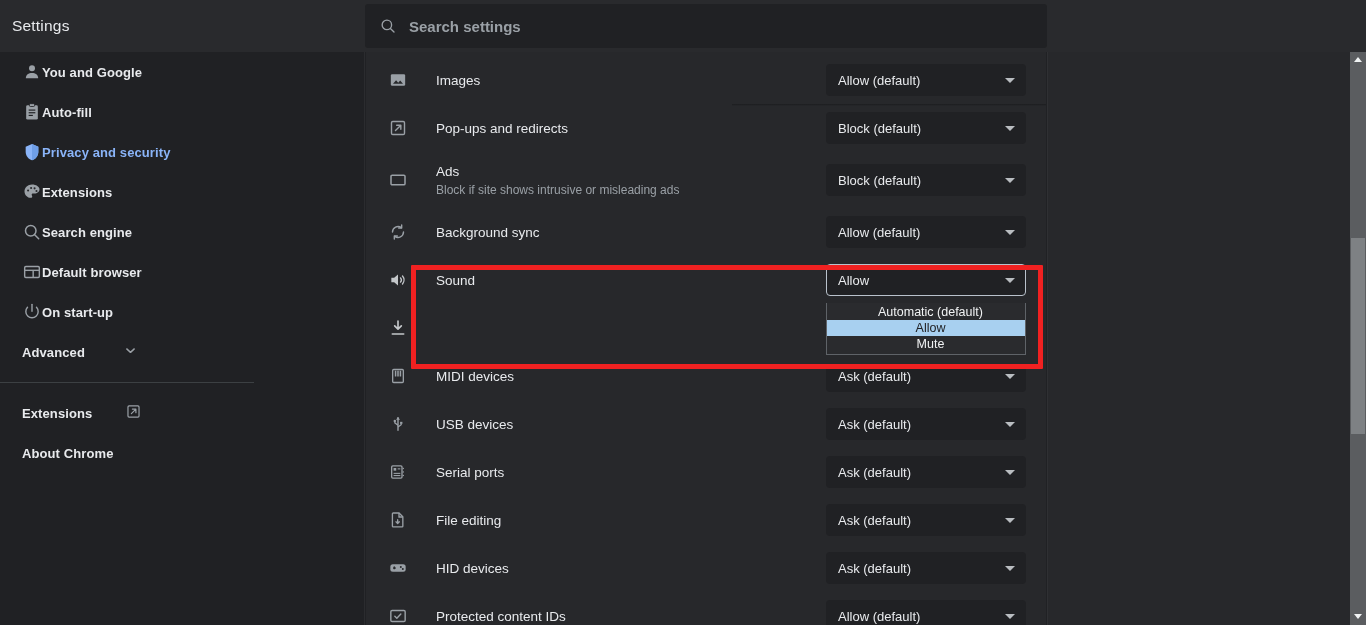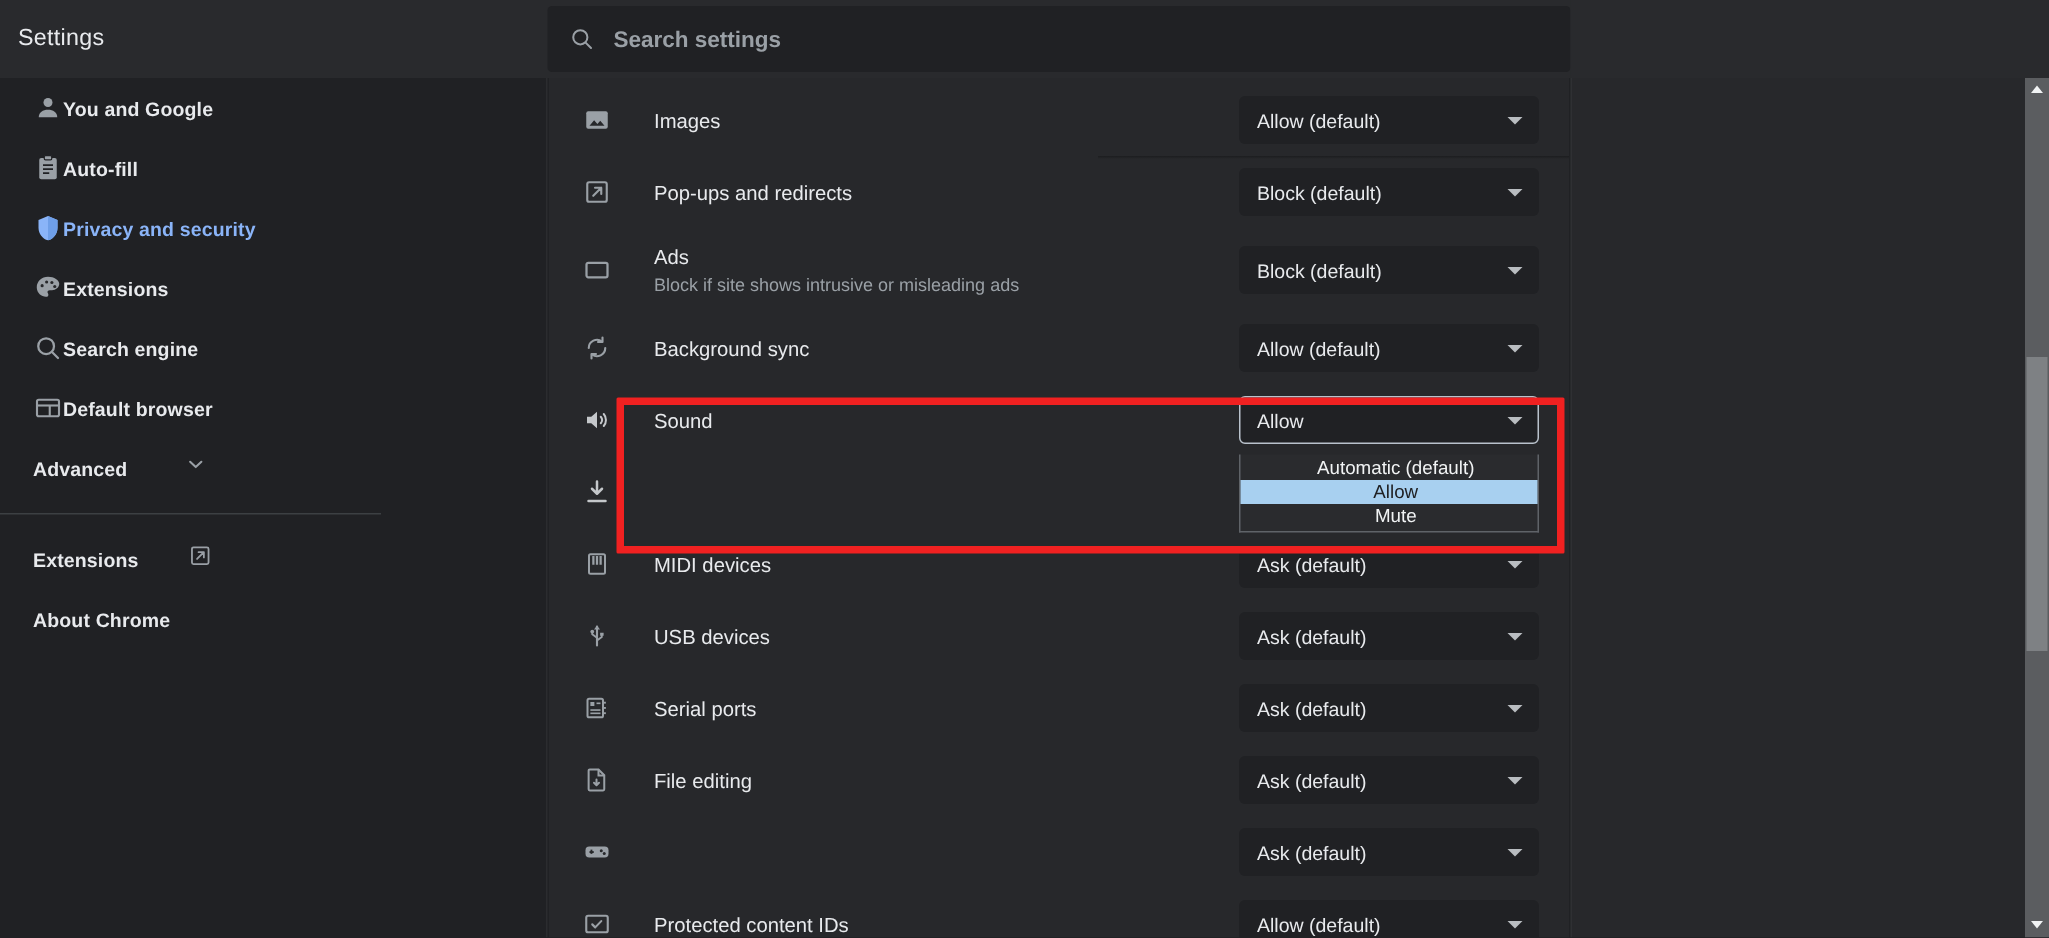--- a/index.html
+++ b/index.html
@@ -221,20 +221,29 @@
       <span class="ico">
         <svg viewBox="0 0 24 24" width="20" height="20">
             <rect x="3.2" y="5.4" width="17.6" height="13.2" rx="1.4" fill="none" stroke="#9aa0a6" stroke-width="1.7"></rect>
             <line x1="3.2" y1="10" x2="20.8" y2="10" stroke="#9aa0a6" stroke-width="1.7"></line>
             <line x1="13.4" y1="10" x2="13.4" y2="18.6" stroke="#9aa0a6" stroke-width="1.7"></line>
           </svg>
       </span>
       <span class="side-label">Default browser</span>
     </div>
 
+    <div class="side-item">
+      <span class="ico">
+        <svg viewBox="0 0 24 24" width="20" height="20">
+            <path d="M6.6 6.4a7.4 7.4 0 1 0 10.8 0" fill="none" stroke="#9aa0a6" stroke-width="1.7" stroke-linecap="round"></path>
+            <line x1="12" y1="2.8" x2="12" y2="11" stroke="#9aa0a6" stroke-width="1.7" stroke-linecap="round"></line>
+          </svg>
+      </span>
+      <span class="side-label">On start-up</span>
+    </div>
 
     <div class="side-adv">
       <span class="side-label">Advanced</span>
       <span>
         <svg viewBox="0 0 24 24" width="15" height="15">
             <path d="M6 9.4 12 15 18 9.4" fill="none" stroke="#9aa0a6" stroke-width="2.2" stroke-linecap="round" stroke-linejoin="round"></path>
           </svg>
       </span>
     </div>
 
@@ -443,20 +452,23 @@
       <div class="srow">
         <span class="ico">
           <svg viewBox="0 0 24 24" width="20" height="20">
               <rect x="2.8" y="7.6" width="18.4" height="8.8" rx="3" fill="#9aa0a6"></rect>
               <rect x="6" y="11.3" width="3.4" height="1.5" fill="#27282b"></rect>
               <rect x="6.8" y="10.1" width="1.5" height="3.4" fill="#27282b"></rect>
               <circle cx="15.4" cy="10.9" r="1.2" fill="#27282b"></circle>
               <circle cx="17.8" cy="13.2" r="1.2" fill="#27282b"></circle>
             </svg>
         </span>
+        <div class="srow-text">
+          <div class="srow-title">HID devices</div>
+        </div>
         <div class="sel">
           <span class="sel-label">Ask (default)</span>
           <span class="caret"></span>
         </div>
       </div>
 
       <div class="srow">
         <span class="ico">
           <svg viewBox="0 0 24 24" width="20" height="20">
               <rect x="3.4" y="5.4" width="17.2" height="13.2" rx="1.5" fill="none" stroke="#9aa0a6" stroke-width="1.7"></rect>

